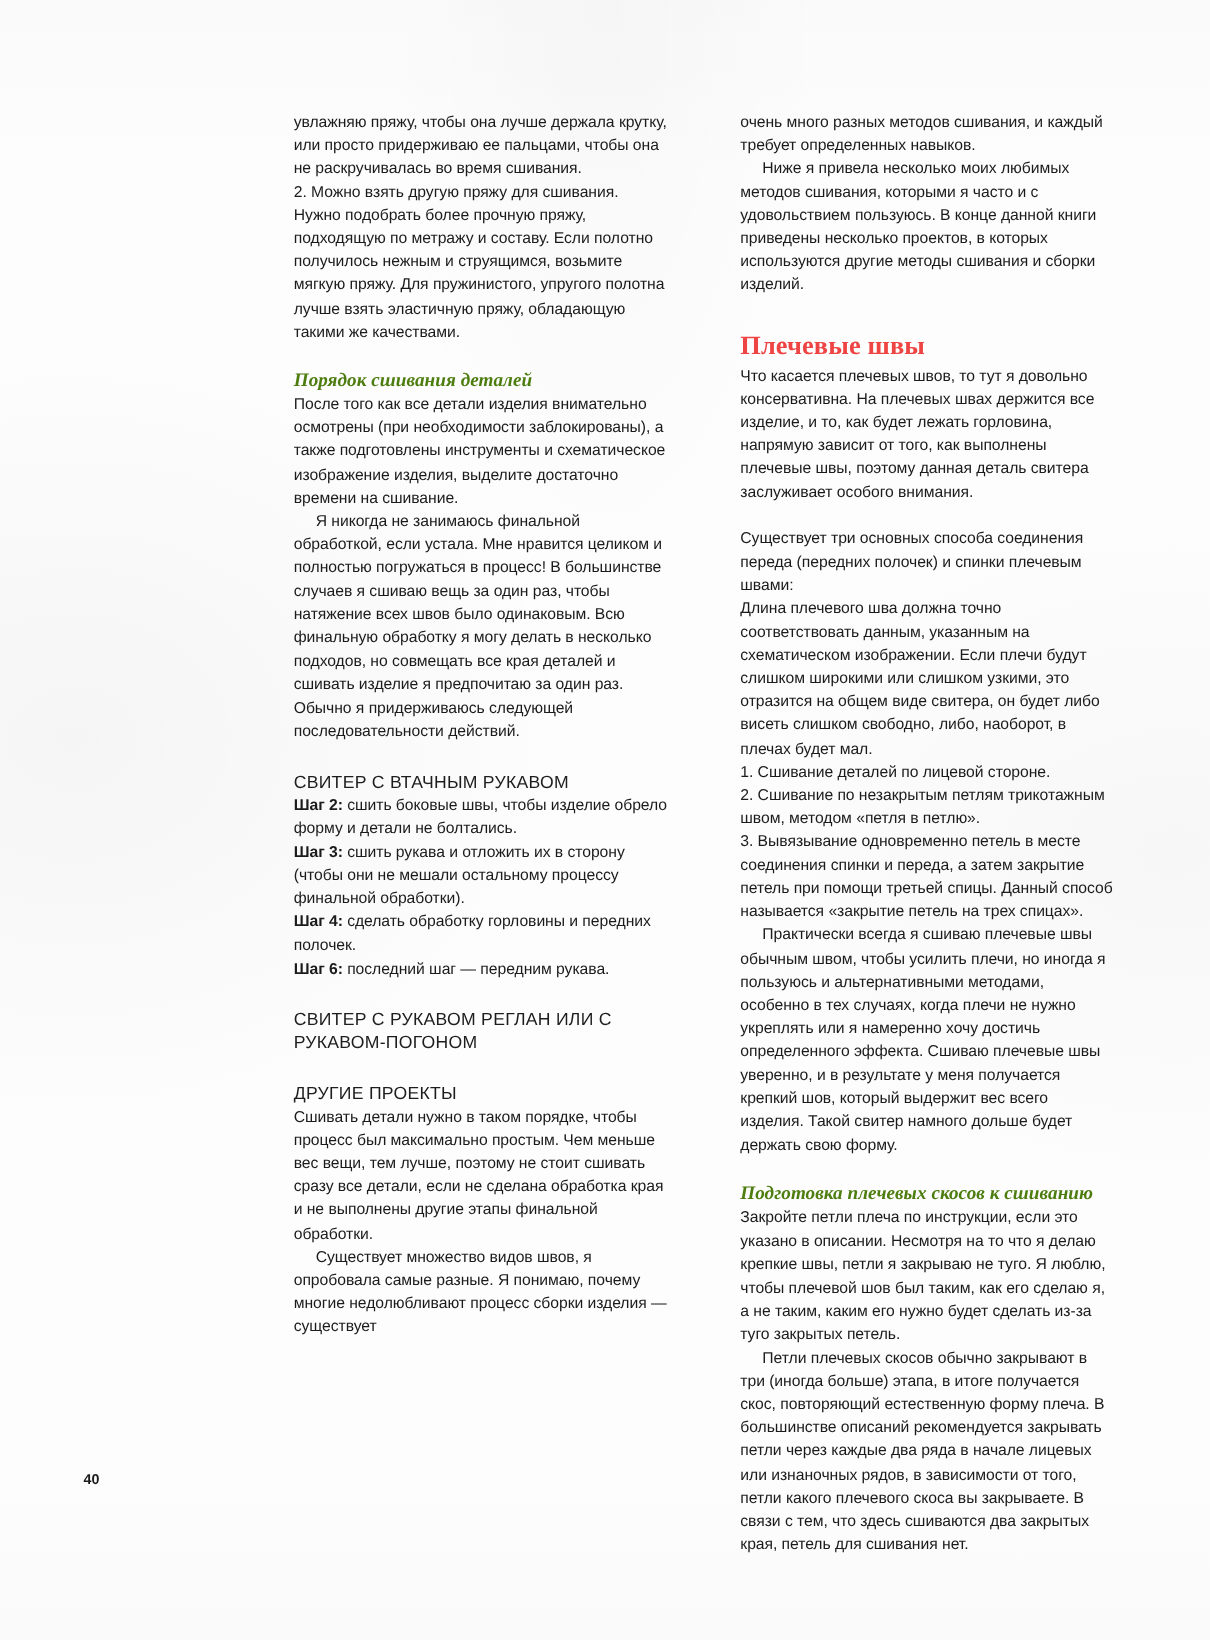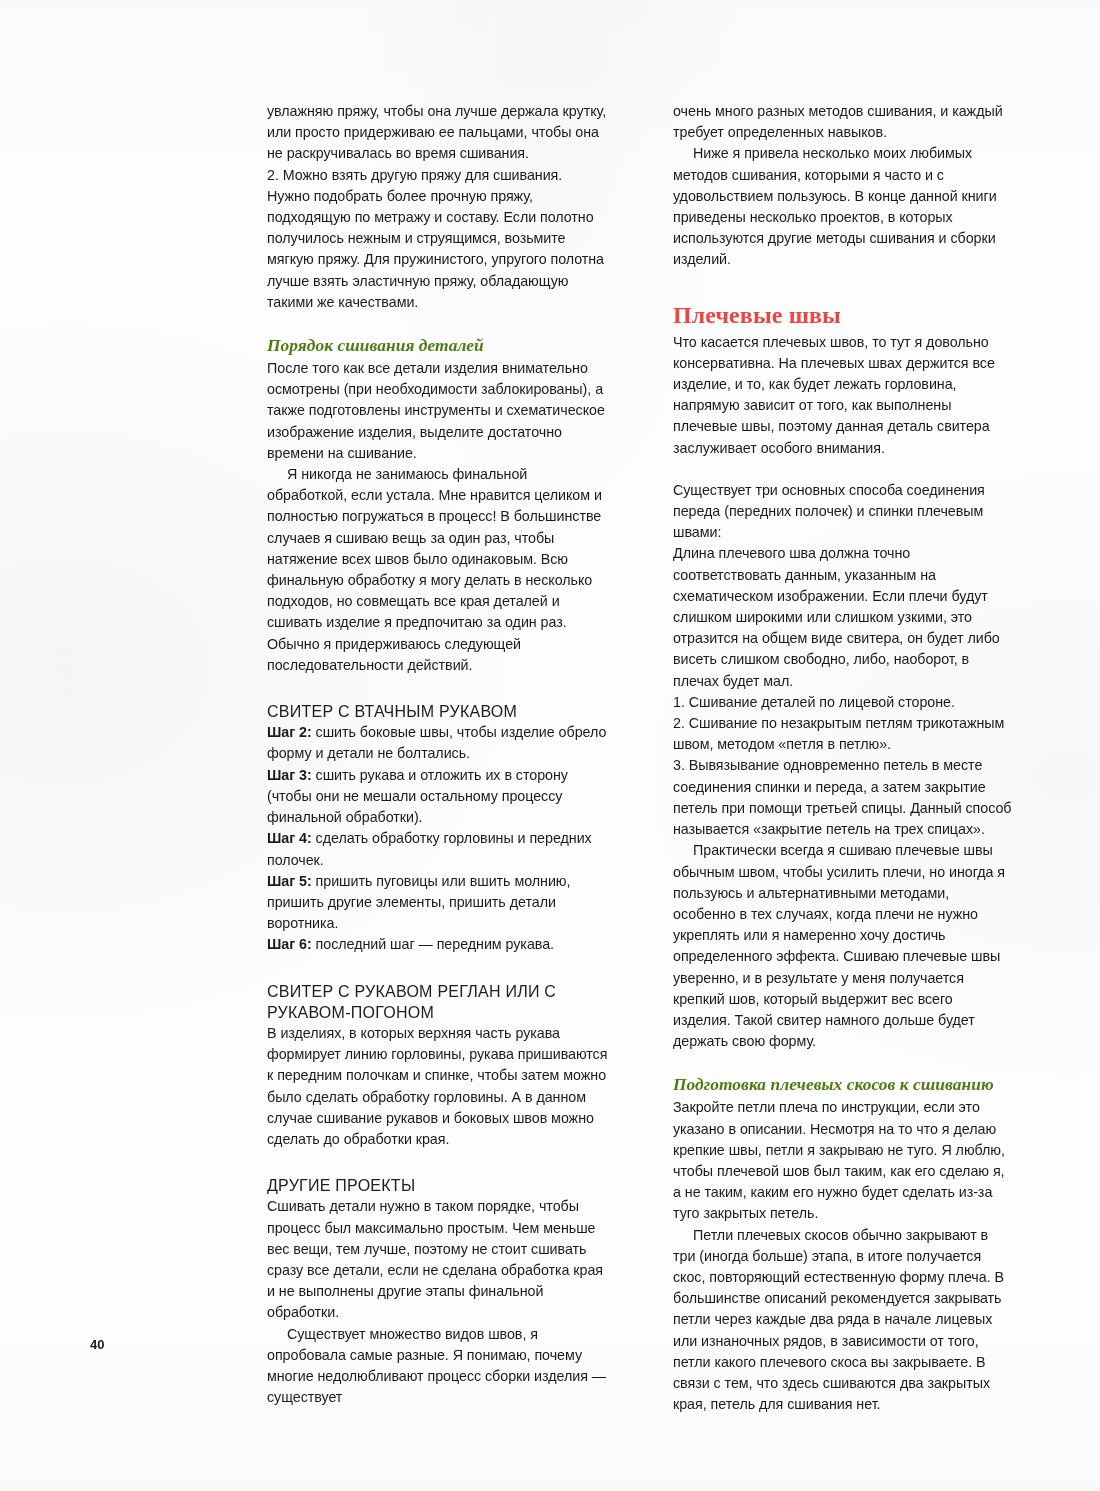--- a/index.html
+++ b/index.html
@@ -78,21 +78,21 @@
     font-weight: normal;
     font-size: 16px;
     line-height: 21.2px;
     letter-spacing: 0.25px;
     color: #1d1d1d;
   }
   .step-label { font-weight: bold; }
 
   .page-number {
     position: absolute;
-    left: 90px;
+    left: 76px;
     top: 1337px;
     font-size: 13px;
     font-weight: bold;
     color: #1b1b1b;
     font-family: "Liberation Sans", sans-serif;
   }
 </style>
 </head>
 <body>
 
@@ -119,29 +119,27 @@
 
       <h4 class="caps-title">СВИТЕР С ВТАЧНЫМ РУКАВОМ</h4>
 
 
       <p><span class="step-label">Шаг 2:</span><span> сшить боковые швы, чтобы изделие обрело форму и детали не болтались.</span></p>
 
       <p><span class="step-label">Шаг 3:</span><span> сшить рукава и отложить их в сторону (чтобы они не мешали остальному процессу финальной обработки).</span></p>
 
       <p><span class="step-label">Шаг 4:</span><span> сделать обработку горловины и передних полочек.</span></p>
 
-      <p><span class="step-label">Шаг 5:</span><span> пришить пуговицы или вшить молнию, пришить другие элементы, пришить детали воротника.</span></p>
 
       <p><span class="step-label">Шаг 6:</span><span> последний шаг — передним рукава.</span></p>
 
       <div class="gap-med"></div>
 
       <h4 class="caps-title">СВИТЕР С РУКАВОМ РЕГЛАН ИЛИ С РУКАВОМ-ПОГОНОМ</h4>
 
-      <p>В изделиях, в которых верхняя часть рукава формирует линию горловины, рукава пришиваются к передним полочкам и спинке, чтобы затем можно было сделать обработку горловины. А в данном случае сшивание рукавов и боковых швов можно сделать до обработки края.</p>
 
       <div class="gap-med"></div>
 
       <h4 class="caps-title">ДРУГИЕ ПРОЕКТЫ</h4>
 
       <p>Сшивать детали нужно в таком порядке, чтобы процесс был максимально простым. Чем меньше вес вещи, тем лучше, поэтому не стоит сшивать сразу все детали, если не сделана обработка края и не выполнены другие этапы финальной обработки.</p>
 
       <p class="para-indent">Существует множество видов швов, я опробовала самые разные. Я понимаю, почему многие недолюбливают процесс сборки изделия — существует</p>
 
     </div>

